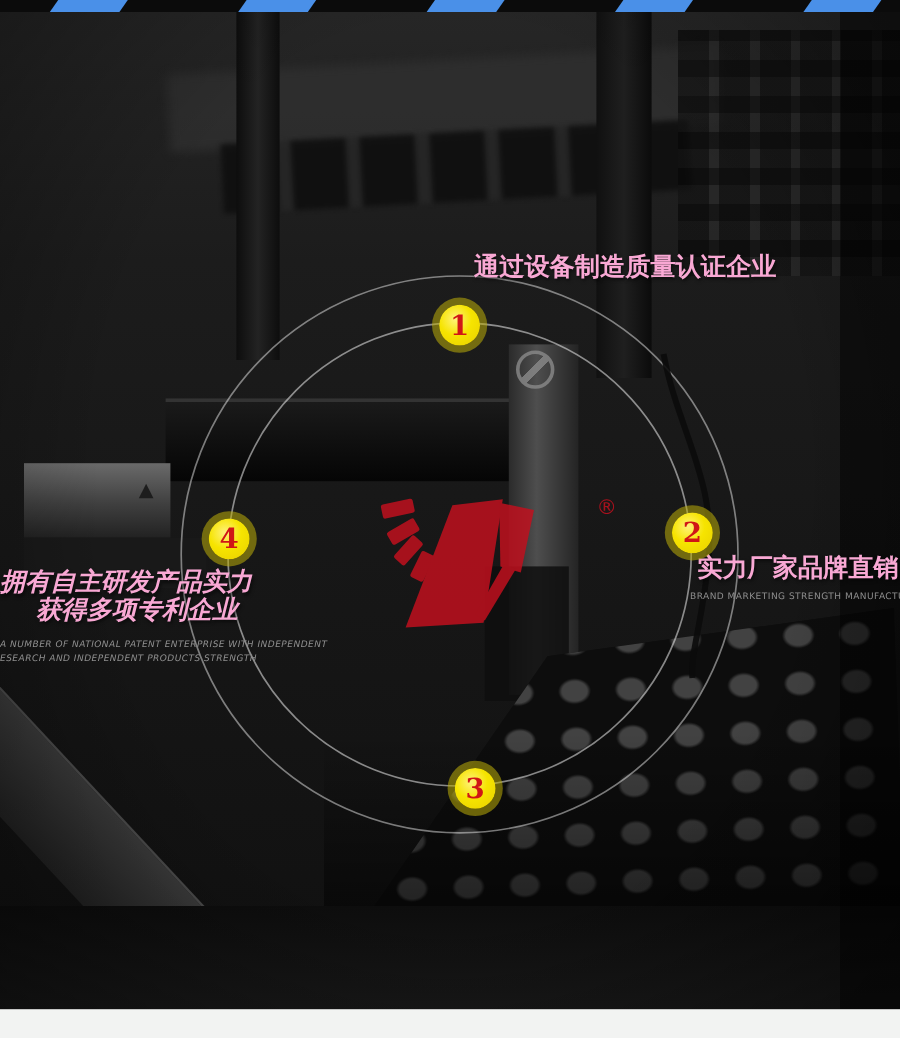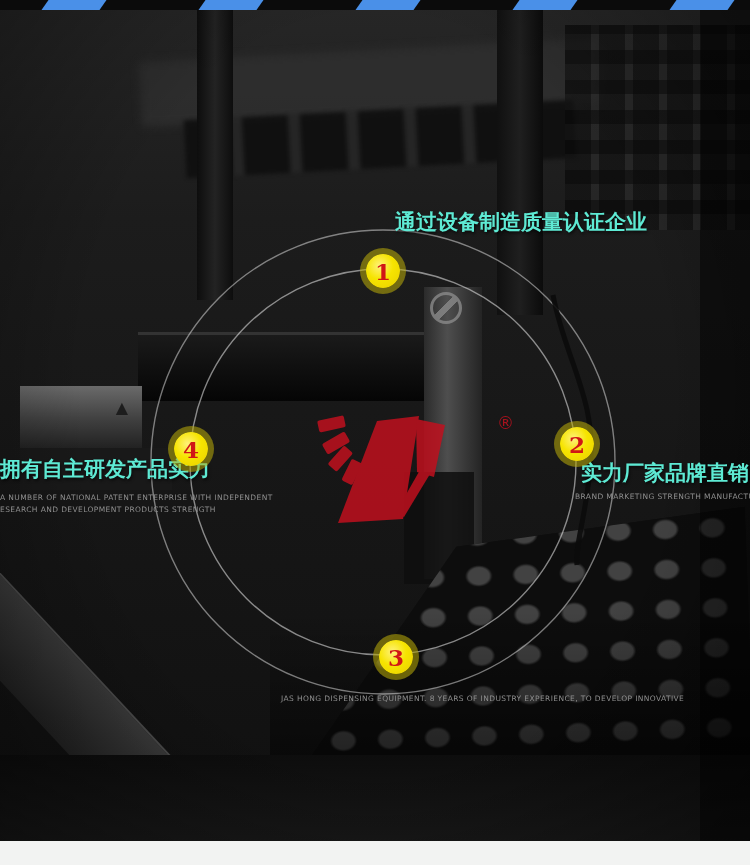--- a/index.html
+++ b/index.html
@@ -55,30 +55,30 @@
   .rings{position:absolute;left:0;top:0;z-index:5;}
   
   .logo{position:absolute;left:310px;top:405px;z-index:6;opacity:.84;}
   .reg-mark{position:absolute;left:497px;top:413px;z-index:6;color:#c2101e;font-size:17px;opacity:.85;}
   
   .hero-title{position:absolute;left:0;top:99px;width:750px;text-align:center;z-index:10;
     font-size:52px;font-weight:900;letter-spacing:2px;color:#38def2;
     text-shadow:3px 4px 6px rgba(0,0,0,.65);white-space:nowrap;}
   
   .feat{position:absolute;z-index:10;}
-  .zh{font-size:21px;font-weight:700;color:#5eead4;line-height:23px;white-space:nowrap;
+  .zh{font-size:21px;font-weight:700;color:#f9a8d4;line-height:23px;white-space:nowrap;
     text-shadow:1px 2px 3px rgba(0,0,0,.6);}
   .en{font-size:7.5px;color:#8f8f8f;letter-spacing:.4px;line-height:12px;white-space:nowrap;}
   .feat1{left:341px;top:211px;width:360px;text-align:center;}
   .feat1 .en{margin-top:7px;}
   .feat2{left:575px;top:462px;width:180px;text-align:center;}
   .feat2 .en{margin-top:6px;}
   .feat3{left:281px;top:685px;width:340px;text-align:left;}
   .feat3 .en-block{margin-top:8px;}
-  .feat4{left:0;top:458px;width:198px;text-align:right;}
+  .feat4{left:0;top:474px;width:198px;text-align:right;font-style:italic;}
   .feat4 .en-block{margin-top:11px;}
   
   .badge{position:absolute;z-index:12;width:34px;height:34px;border-radius:50%;
     background:radial-gradient(circle at 40% 35%,#fff27a 0%,#f6e400 45%,#e8cf00 100%);
     box-shadow:0 0 0 6px rgba(190,175,10,.55);
     display:flex;align-items:center;justify-content:center;}
   .badge span{font-family:"DejaVu Serif","Liberation Serif",serif;font-weight:700;
     font-size:23px;color:#d01616;line-height:1;}
   .b1{left:366px;top:254px;}
   .b2{left:560px;top:427px;}
@@ -146,32 +146,32 @@
   <div class="feat feat2">
     <div class="zh">实力厂家品牌直销</div>
     <div class="en">BRAND MARKETING STRENGTH MANUFACTURER</div>
   </div>
 
   <div class="badge b4">
     <span>4</span>
   </div>
   <div class="feat feat4">
     <div class="zh">拥有自主研发产品实力</div>
+    <div class="zh">获得多项专利企业</div>
     <div class="en-block">
       <div class="en">A NUMBER OF NATIONAL PATENT ENTERPRISE WITH INDEPENDENT</div>
-      <div class="en">ESEARCH AND DEVELOPMENT PRODUCTS STRENGTH</div>
+      <div class="en">ESEARCH AND INDEPENDENT PRODUCTS STRENGTH</div>
     </div>
   </div>
 
   <div class="badge b3">
     <span>3</span>
   </div>
   <div class="feat feat3">
     <div class="en-block">
-      <div class="en">JAS HONG DISPENSING EQUIPMENT. 8 YEARS OF INDUSTRY EXPERIENCE, TO DEVELOP INNOVATIVE</div>
     </div>
   </div>
 
   <div class="top-bar">
     <div class="stripe" style="left:45px"></div>
     <div class="stripe" style="left:202px"></div>
     <div class="stripe" style="left:359px"></div>
     <div class="stripe" style="left:516px"></div>
     <div class="stripe" style="left:673px"></div>
   </div>

